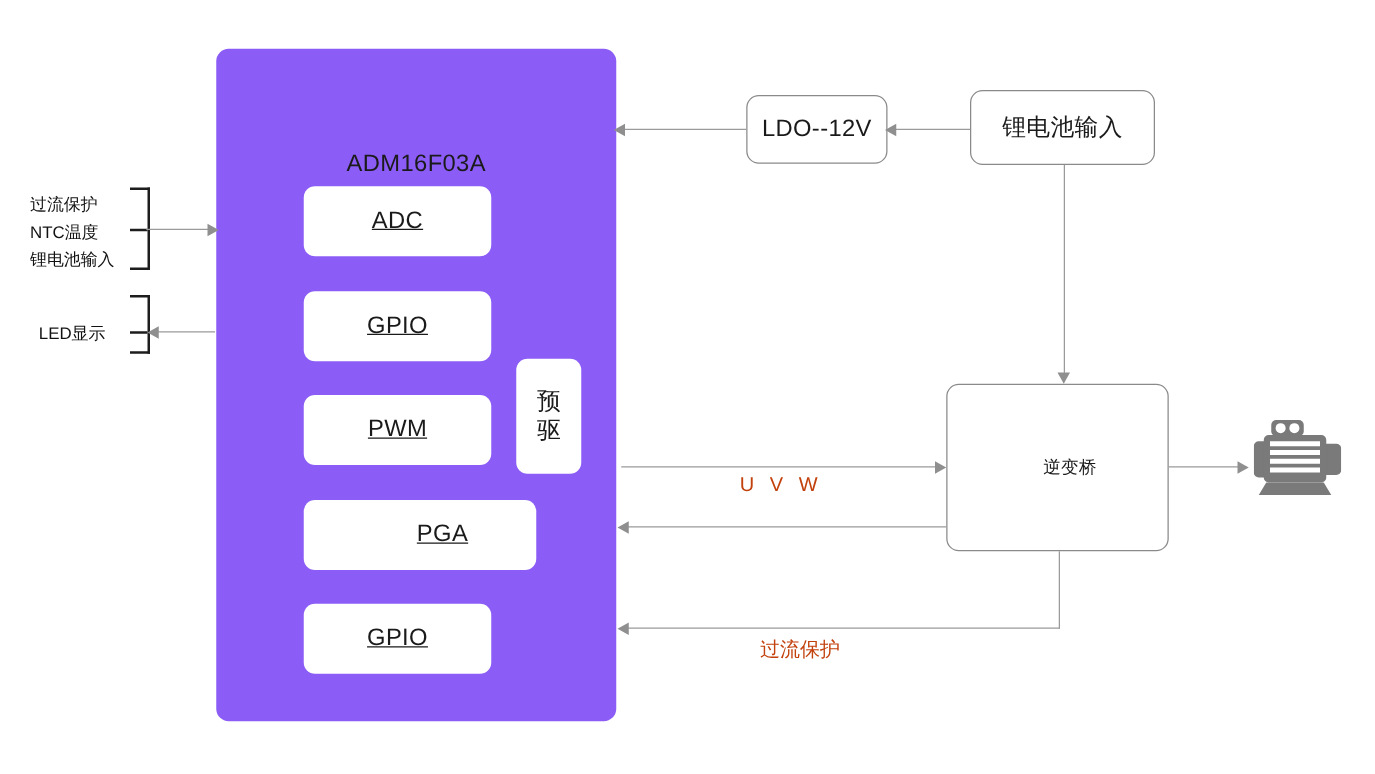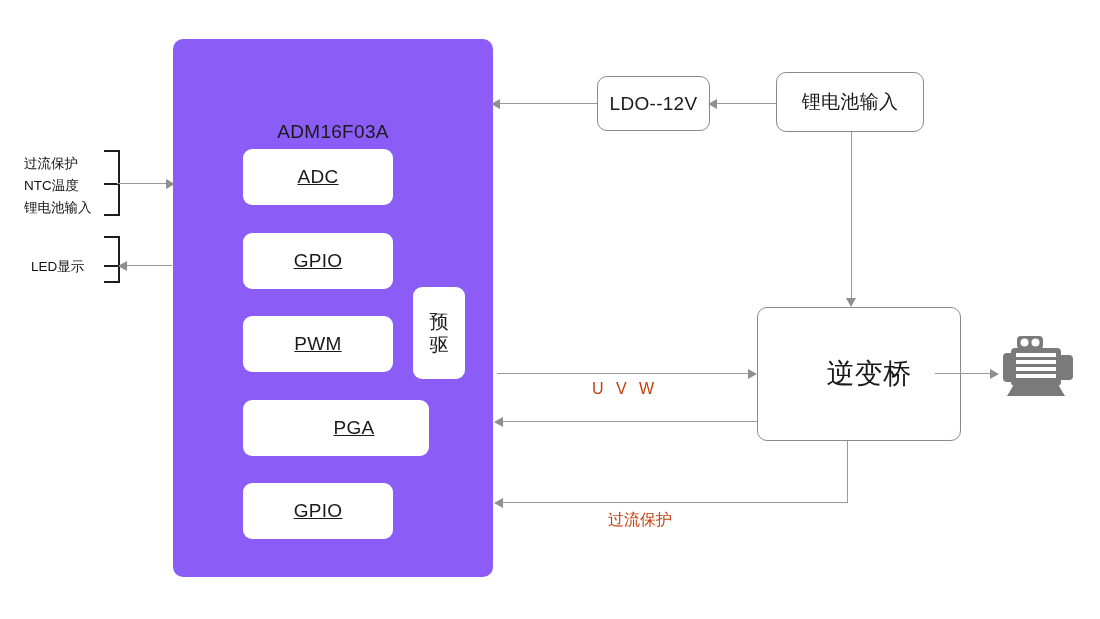--- a/index.html
+++ b/index.html
@@ -58,21 +58,21 @@
     background:#ffffff;
     border:1px solid #8a8a8a;
     border-radius:10px;
     display:flex;align-items:center;justify-content:center;
     font-size:19px;color:#1a1a1a;
     letter-spacing:.3px;
     box-sizing:border-box;
   }
   .box-ldo    {left:597px;top:76px; width:113px;height:55px;}
   .box-batt   {left:776px;top:72px; width:148px;height:60px;}
-  .box-bridge {left:757px;top:307px;width:204px;height:134px;font-size:28px;padding-left:20px;}
+  .box-bridge {left:757px;top:307px;width:178px;height:134px;font-size:14px;padding-left:20px;}
 
   
   .hline{position:absolute;height:0;border-top:1.6px solid #9a9a9a;}
   .vline{position:absolute;width:0;border-left:1.6px solid #9a9a9a;}
 
   .arrow{position:absolute;width:0;height:0;}
   .arrow-left{
     border-top:5px solid transparent;
     border-bottom:5px solid transparent;
     border-right:9px solid #8f8f8f;

